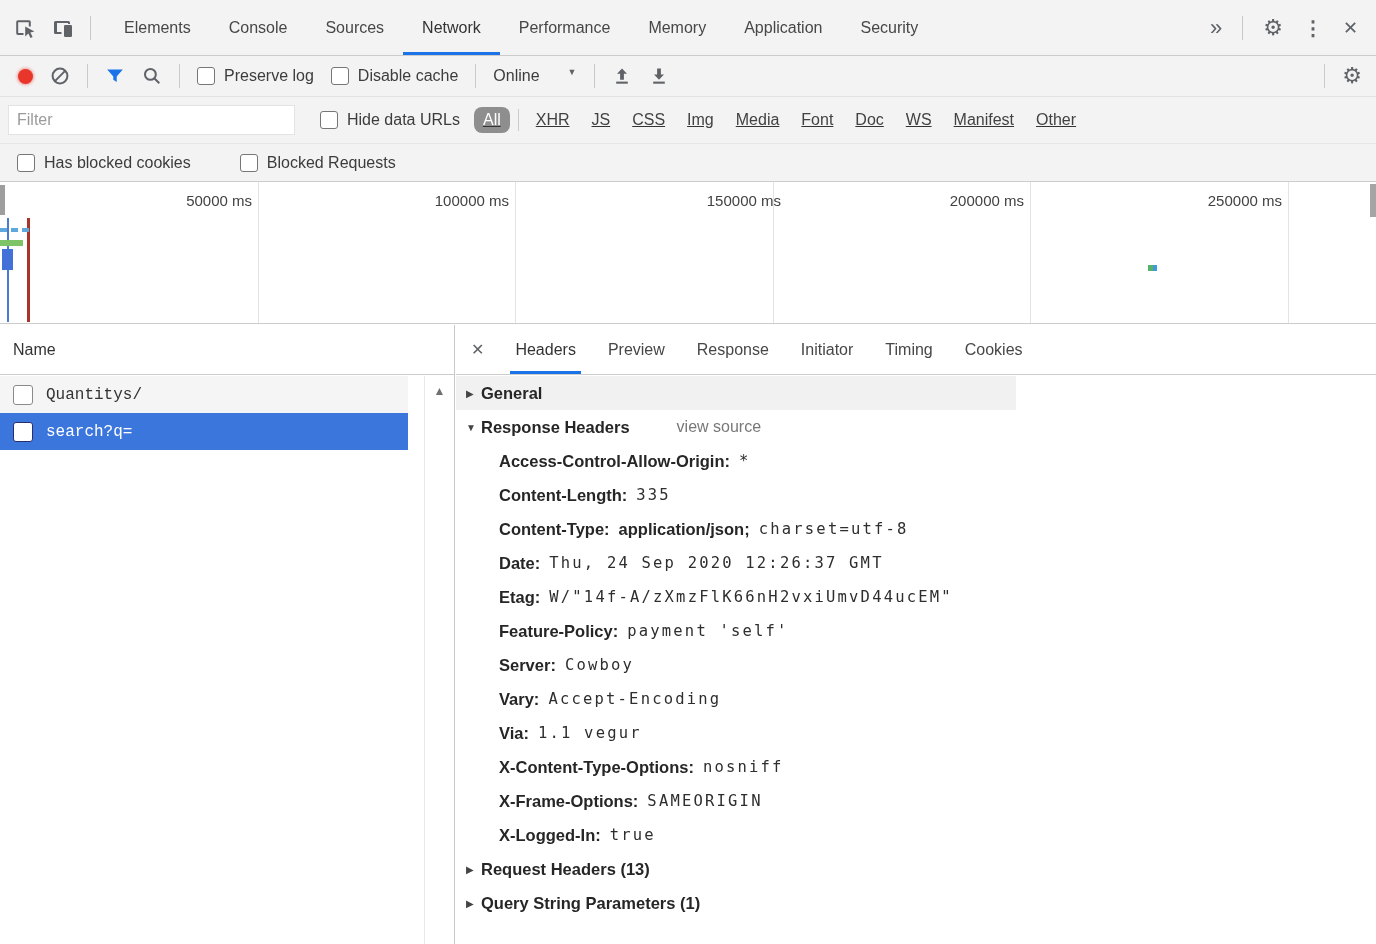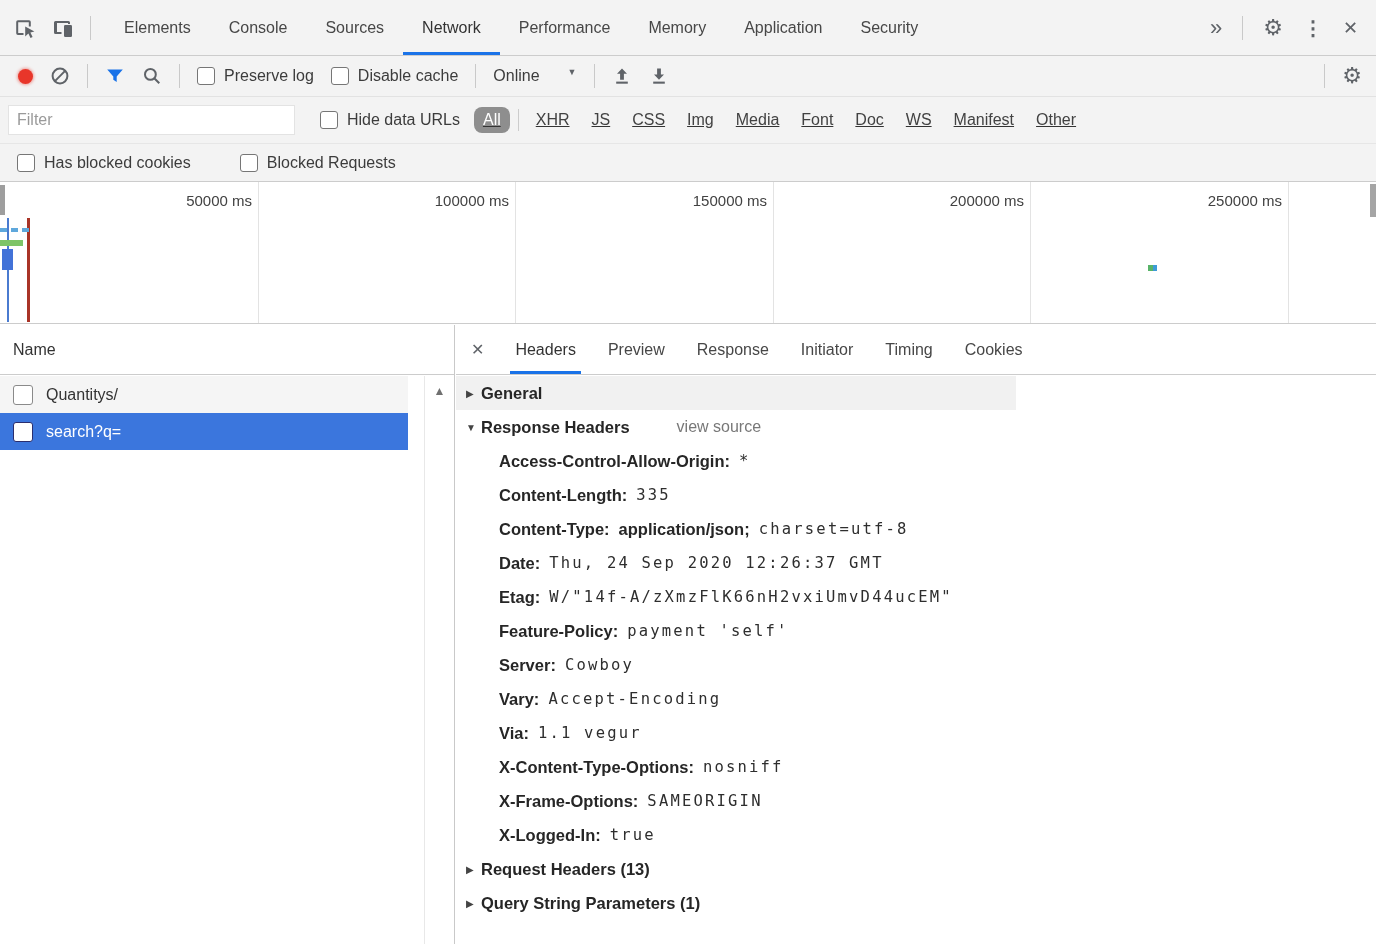--- a/index.html
+++ b/index.html
@@ -50,21 +50,21 @@
   .gridline { position:absolute; top:0; bottom:0; width:1px; background:#e3e3e3; }
   .tick { position:absolute; top:10px; width:124px; text-align:right; font-size:15px; color:#424242; }
   .ov-thumb { position:absolute; background:#9e9e9e; }
   .mark { position:absolute; }
 
   
   .bottom { position:absolute; left:0; top:325px; width:1376px; height:619px; background:#fff; }
 
   .request-pane { position:absolute; left:0; top:0; width:455px; height:100%; border-right:1px solid #c9c9c9; }
   .name-header { height:50px; border-bottom:1px solid #ccc; display:flex; align-items:center; padding-left:13px; font-size:16px; color:#333; background:#fff; }
-  .req-rows { position:absolute; left:0; top:51px; right:46px; }
+  .req-rows { position:absolute; left:0; top:51px; right:46px;font-family:Liberation Mono, monospace; }
   .req-row { height:37px; display:flex; align-items:center; gap:13px; padding-left:13px; font-size:16px; color:#333; }
   .req-row .cb { width:20px; height:20px; border-color:#8a8a8a; }
   .req-row.odd { background:#f5f5f5; }
   .req-row.selected { background:#3b76dd; color:#fff; }
   .req-row.selected .cb { border-color:#2a2e6e; background:#fff; }
   .req-scroll { position:absolute; top:51px; right:0; width:30px; bottom:0; border-left:1px solid #e8e8e8; display:flex; justify-content:center; }
   .scroll-up { margin-top:9px; font-size:12px; color:#707070; line-height:1; }
 
   
   .details-pane { position:absolute; left:456px; top:0; right:0; height:100%; }
@@ -213,21 +213,21 @@
 
 <div class="overview">
   <div class="gridline" style="left:258px;"></div>
   <div class="gridline" style="left:515px;"></div>
   <div class="gridline" style="left:773px;"></div>
   <div class="gridline" style="left:1030px;"></div>
   <div class="gridline" style="left:1288px;"></div>
 
   <div class="tick" style="left:128px;">50000 ms</div>
   <div class="tick" style="left:385px;">100000 ms</div>
-  <div class="tick" style="left:643px;">150000 ms</div>
+  <div class="tick" style="left:657px;">150000 ms</div>
   <div class="tick" style="left:900px;">200000 ms</div>
   <div class="tick" style="left:1158px;">250000 ms</div>
 
   <div class="ov-thumb" style="left:0; top:3px; width:5px; height:30px;"></div>
   <div class="ov-thumb" style="right:0; top:2px; width:6px; height:33px; background:#a5a5a5;"></div>
 
   <div class="mark" style="left:7px; top:36px; width:2px; height:104px; background:#4a7bd0;"></div>
   <div class="mark" style="left:27px; top:36px; width:3px; height:104px; background:#a93427;"></div>
   <div class="mark" style="left:0; top:46px; width:32px; height:4px; background:repeating-linear-gradient(90deg,#5fa8dc 0 7px,transparent 7px 11px);"></div>
   <div class="mark" style="left:0; top:58px; width:23px; height:6px; background:#7dc468;"></div>

